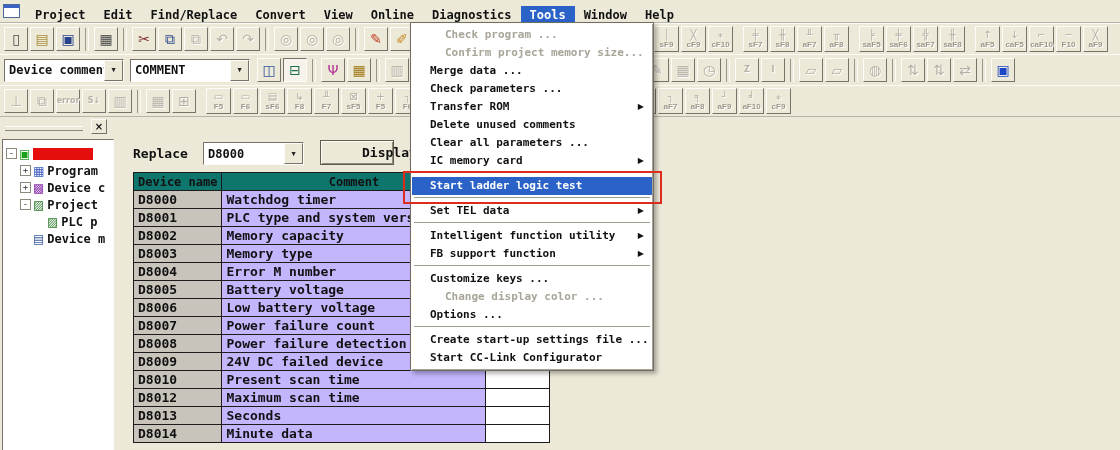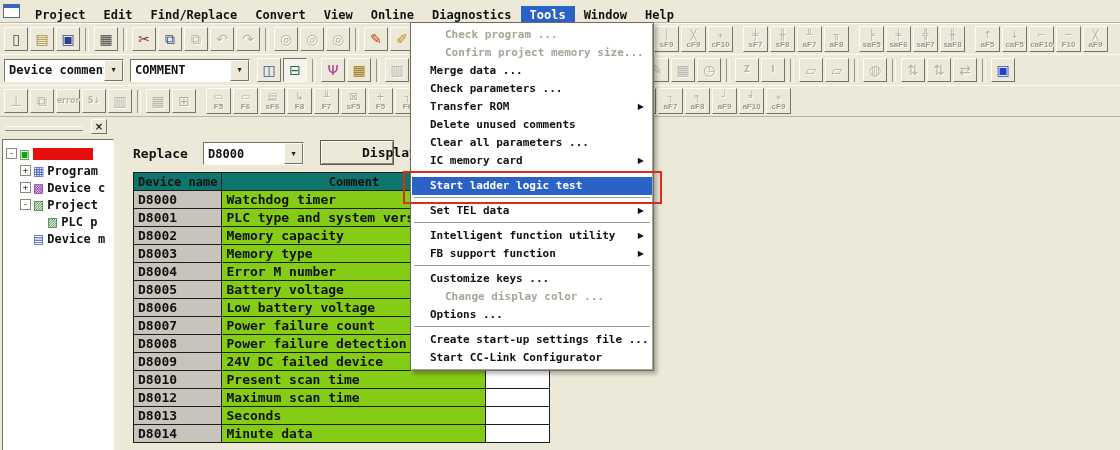--- a/index.html
+++ b/index.html
@@ -51,21 +51,21 @@
   .devlabel{position:absolute;left:133px;top:146px;font-size:13px;font-weight:bold;color:#111;}
   .devcombo{position:absolute;left:203px;top:142px;width:99px;}
   .displaybtn{position:absolute;left:320px;top:140px;width:74px;height:25px;background:#ece9d8;
               border:1px solid #5f5b51;box-shadow:inset 1px 1px 0 #fdfcf7,inset -1px -1px 0 #8d897d;
               font:bold 13px "DejaVu Sans Mono",monospace;color:#111;padding-left:41px;}
   .dev-table{position:absolute;left:133px;top:172px;border-collapse:collapse;table-layout:fixed;
              font-size:13px;font-weight:bold;color:#111;}
   .dev-table th,.dev-table td{border:1px solid #1c1c1c;height:17px;padding:0 4px;white-space:nowrap;overflow:hidden;}
   .dev-table th{font-size:12px;font-weight:bold;background:#0f766e;text-align:center;}
   .namecell{background:#c8c4bc;width:72px;}
-  .commcell{background:#84cc16;width:255px;}
+  .commcell{background:#c4b5fd;width:255px;}
   .extracell{background:#fff;width:55px;}
   
   .menu{position:absolute;left:410px;top:22px;width:240px;background:#fff;z-index:50;padding:3px 1px;
         border:1px solid #716d62;box-shadow:inset 1px 1px 0 #fdfcf7,inset -1px -1px 0 #a7a398,3px 3px 4px rgba(0,0,0,.28);
         font-size:11px;font-weight:bold;}
   .menu-item{position:relative;height:18px;line-height:18px;padding-left:18px;color:#111;white-space:nowrap;overflow:hidden;cursor:default;}
   .menu-item.disabled{color:#a8a498;text-shadow:1px 1px 0 #fff;margin-left:15px;}
   .menu-item.highlighted{background:var(--accent);color:#fff;text-shadow:none;}
   .marrow{position:absolute;right:8px;top:0;font-size:8px;font-family:"DejaVu Sans",sans-serif;}
   .menu-sep{height:7px;position:relative;margin:0 1px;}

